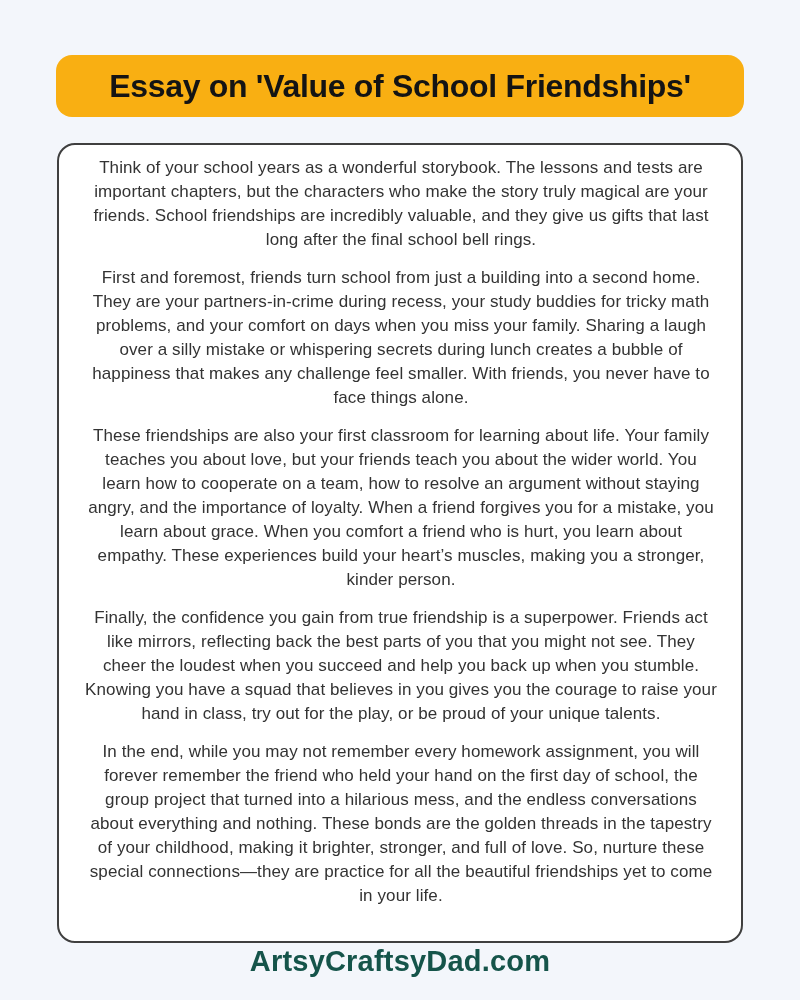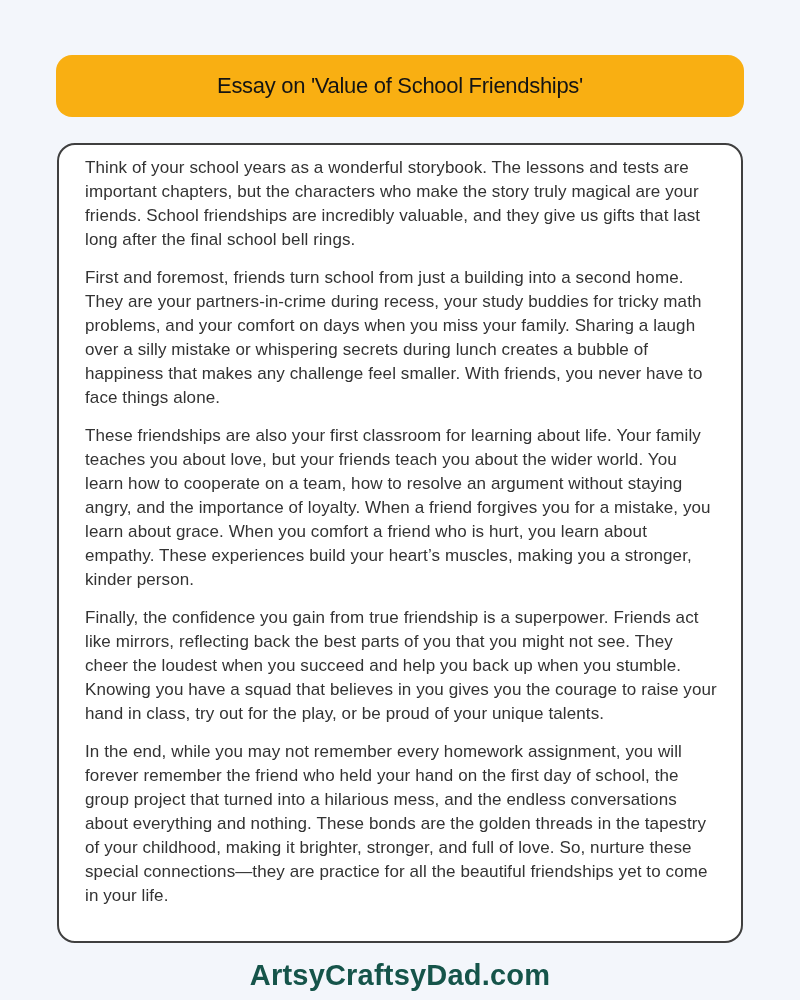--- a/index.html
+++ b/index.html
@@ -24,46 +24,47 @@
     display:flex;flex-direction:column;align-items:center;
   }
   .banner{
     margin-top:55px;
     width:688px;height:62px;
     background:var(--banner-bg);
     border-radius:16px;
     display:flex;align-items:center;justify-content:center;
   }
   .banner h1{
-    font-size:22px;
-    font-weight:400;
+    font-size:32px;
+    font-weight:700;
     letter-spacing:-0.3px;
     color:var(--title-text);
     white-space:nowrap;
   }
   .essay-box{
     margin-top:26px;
     width:686px;height:800px;
     background:var(--box-bg);
     border:2px solid var(--box-border);
     border-radius:18px;
     padding:11px 24px 12px 26px;
     overflow:hidden;
+    text-align:center;
   }
   .essay-box p{
     font-size:17px;
     line-height:24px;
     color:var(--body-text);
     letter-spacing:0.1px;
   }
   .essay-box p + p{
     margin-top:14px;
   }
   .footer{
-    margin-top:16px;
+    margin-top:2px;
     display:flex;justify-content:flex-start;align-items:center;
   }
   .footer .site-name{
     font-size:29px;
     font-weight:700;
     color:var(--footer-text);
     letter-spacing:0.2px;
   }
 </style>
 </head>

